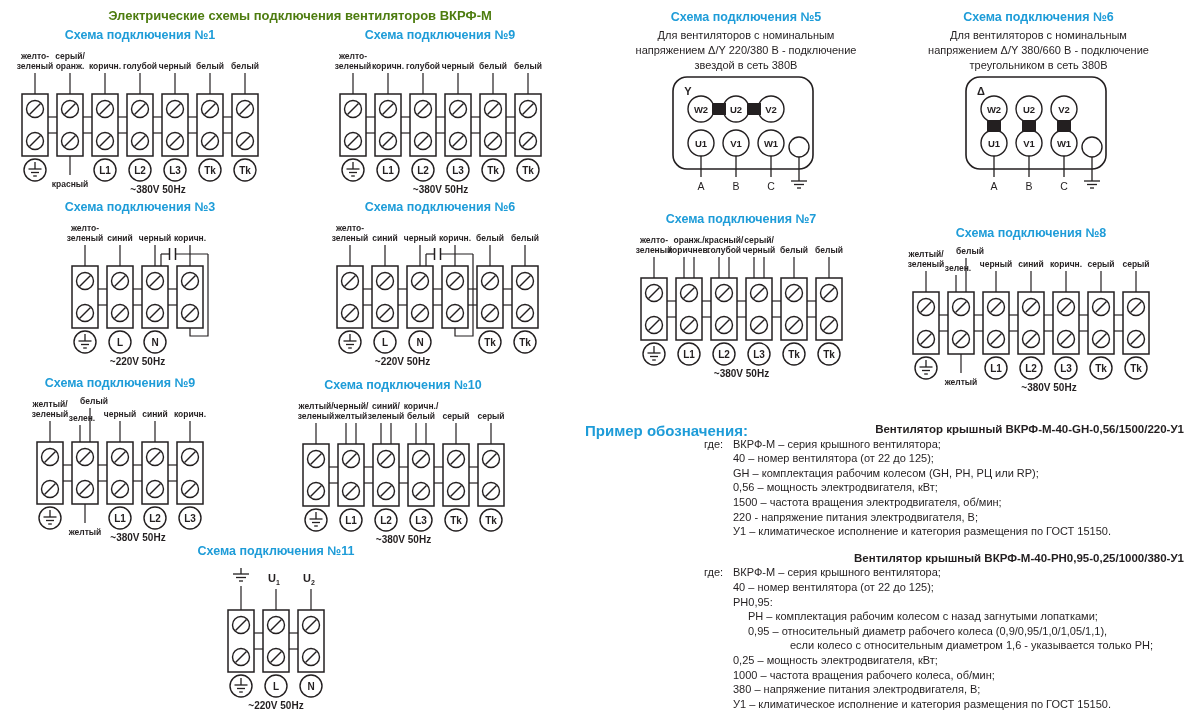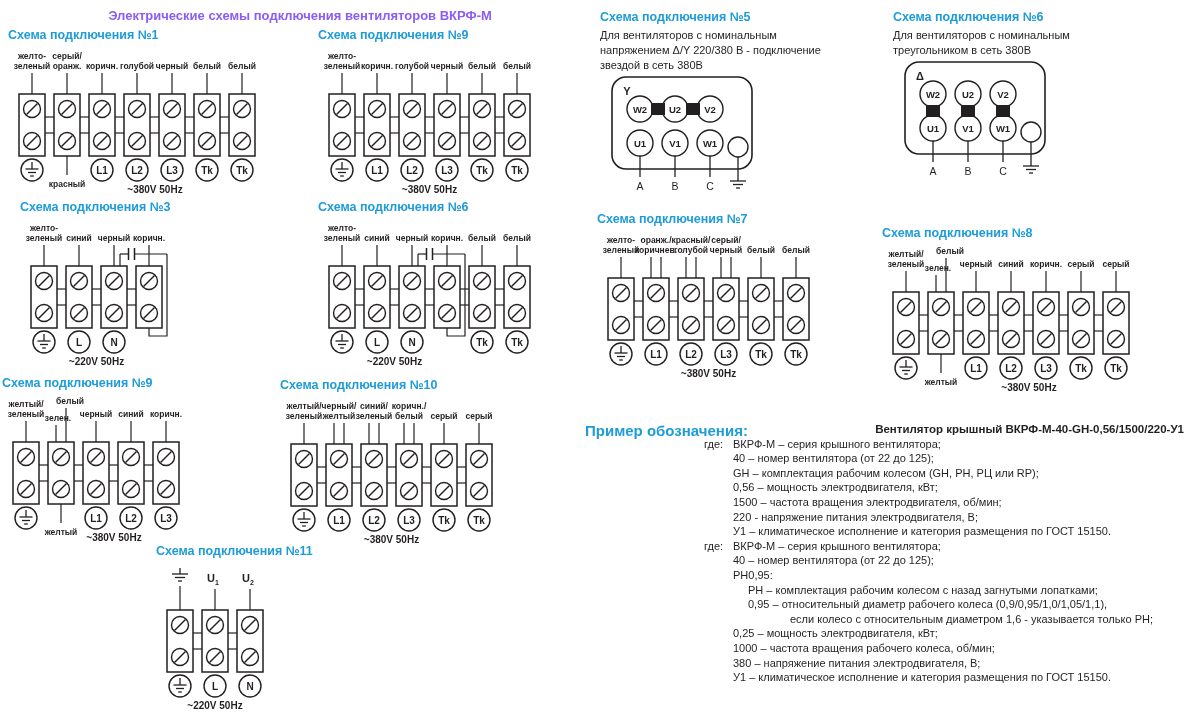--- a/index.html
+++ b/index.html
@@ -1,20 +1,20 @@
 <!DOCTYPE html>
 <html><head>
 <meta charset="utf-8">
 <style>
   html,body{margin:0;padding:0;background:#ffffff;}
   body{width:1184px;height:724px;position:relative;overflow:hidden;
        font-family:"Liberation Sans",sans-serif;color:#231f20;}
   .main-title{position:absolute;left:0;top:8px;width:600px;text-align:center;
-       font-size:13px;font-weight:bold;color:#8b5cf6;}
-  .scheme{position:absolute;text-align:left;}
+       font-size:13px;font-weight:bold;color:#4d7c0f;}
+  .scheme{position:absolute;text-align:center;}
   .scheme-title{margin:0 0 4px 0;font-size:12.5px;font-weight:bold;color:#1e9cd8;}
   .desc{font-size:11px;line-height:15px;color:#231f20;}
   .diag{line-height:0;}
   .diag svg{overflow:visible;}
   svg text{font-family:"Liberation Sans",sans-serif;fill:#231f20;}
   
   #s1{left:8px;top:28px;width:264px;}
   #s2{left:318px;top:28px;width:244px;}
   #s5{left:600px;top:10px;width:292px;}
   #s6{left:893px;top:10px;width:291px;}
@@ -371,20 +371,21 @@
         <line x1="138" y1="102" x2="138" y2="108" stroke="#231f20" stroke-width="1.3"></line>
         <line x1="130" y1="108" x2="146" y2="108" stroke="#231f20" stroke-width="1.3"></line>
         <line x1="133" y1="111.5" x2="143" y2="111.5" stroke="#231f20" stroke-width="1.3"></line>
         <line x1="136" y1="115" x2="140" y2="115" stroke="#231f20" stroke-width="1.3"></line>
       </svg></div>
 </section>
 <section class="scheme" id="s6">
   <h3 class="scheme-title">Схема подключения №6</h3>
   <div class="desc">
       <div>Для вентиляторов с номинальным</div>
+      <div>напряжением Δ/Y 380/660 В - подключение</div>
       <div>треугольником в сеть 380В</div>
     </div>
   <div class="diag"><svg width="170" height="128" viewBox="0 0 170 128">
         <rect x="12" y="4" width="140" height="92" rx="14" fill="none" stroke="#231f20" stroke-width="1.6"></rect>
         <text x="27" y="22" font-size="11" font-weight="bold" text-anchor="middle">Δ</text>
         <circle cx="40" cy="36" r="13" fill="none" stroke="#231f20" stroke-width="1.4"></circle>
         <text x="40" y="39.5" font-size="9.5" font-weight="bold" text-anchor="middle">W2</text>
         <circle cx="75" cy="36" r="13" fill="none" stroke="#231f20" stroke-width="1.4"></circle>
         <text x="75" y="39.5" font-size="9.5" font-weight="bold" text-anchor="middle">U2</text>
         <circle cx="110" cy="36" r="13" fill="none" stroke="#231f20" stroke-width="1.4"></circle>
@@ -772,20 +773,21 @@
   <span class="ex-label">Пример обозначения:</span>
   <div class="ex-body">
       <div class="ex-title">Вентилятор крышный ВКРФ-М-40-GH-0,56/1500/220-У1</div>
       <div class="ex-line ind0"><span class="pre">где:</span><span>ВКРФ-М – серия крышного вентилятора;</span></div>
       <div class="ex-line ind0"><span>40 – номер вентилятора (от 22 до 125);</span></div>
       <div class="ex-line ind0"><span>GH – комплектация рабочим колесом (GH, РН, РЦ или RP);</span></div>
       <div class="ex-line ind0"><span>0,56 – мощность электродвигателя, кВт;</span></div>
       <div class="ex-line ind0"><span>1500 – частота вращения электродвигателя, об/мин;</span></div>
       <div class="ex-line ind0"><span>220 - напряжение питания электродвигателя, В;</span></div>
       <div class="ex-line ind0"><span>У1 – климатическое исполнение и категория размещения по ГОСТ 15150.</span></div>
+      <div class="ex-title ex-block2">Вентилятор крышный ВКРФ-М-40-РН0,95-0,25/1000/380-У1</div>
       <div class="ex-line ind0"><span class="pre">где:</span><span>ВКРФ-М – серия крышного вентилятора;</span></div>
       <div class="ex-line ind0"><span>40 – номер вентилятора (от 22 до 125);</span></div>
       <div class="ex-line ind0"><span>РН0,95:</span></div>
       <div class="ex-line ind1"><span>РН – комплектация рабочим колесом с назад загнутыми лопатками;</span></div>
       <div class="ex-line ind1"><span>0,95 – относительный диаметр рабочего колеса (0,9/0,95/1,0/1,05/1,1),</span></div>
       <div class="ex-line ind2"><span>если колесо с относительным диаметром 1,6 - указывается только РН;</span></div>
       <div class="ex-line ind0"><span>0,25 – мощность электродвигателя, кВт;</span></div>
       <div class="ex-line ind0"><span>1000 – частота вращения рабочего колеса, об/мин;</span></div>
       <div class="ex-line ind0"><span>380 – напряжение питания электродвигателя, В;</span></div>
       <div class="ex-line ind0"><span>У1 – климатическое исполнение и категория размещения по ГОСТ 15150.</span></div>

